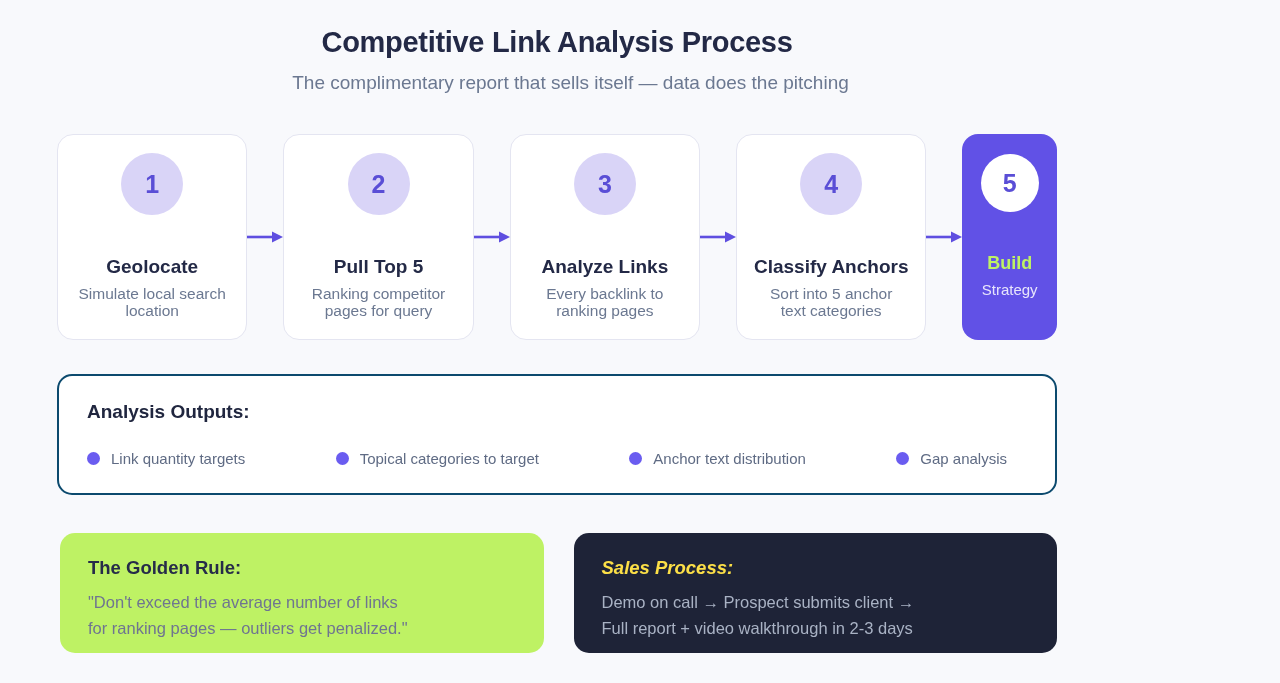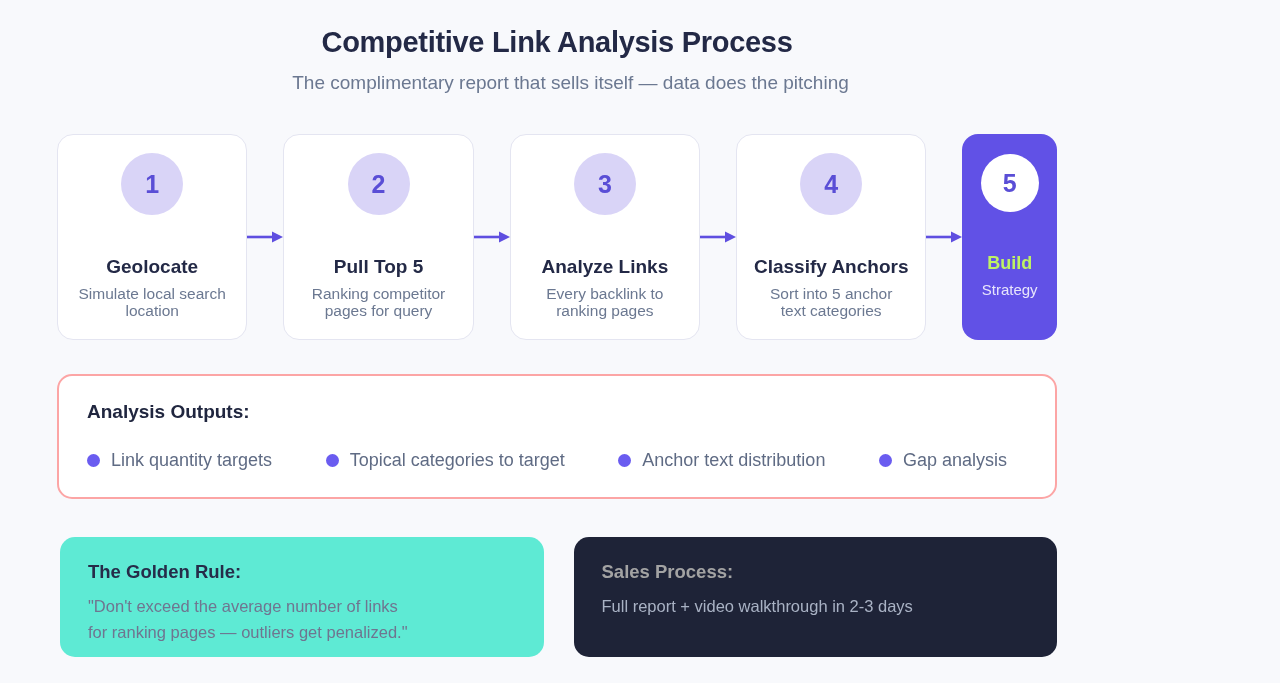--- a/index.html
+++ b/index.html
@@ -43,37 +43,37 @@
     width:113px; background:#6151e6; border:none;
   }
   .step-card.highlight .step-circle { background:#ffffff; color:#5a4ed6; width:58px; height:58px; margin-top:2px; }
   .step-card.highlight .step-title { color:#bef264; font-size:18px; }
   .step-card.highlight .step-desc { color:rgba(255,255,255,0.85); font-size:15px; }
   .arrow-icon { flex:0 0 auto; display:block; }
 
   
   .outputs-box {
     margin:34px 57px 0 57px; background:#ffffff;
-    border:2px solid #fca5a5; border-radius:15px;
+    border:2px solid #0c4a6e; border-radius:15px;
     padding:25px 28px 26px 28px;
   }
   .outputs-title { font-size:19px; font-weight:700; color:#20263f; }
   .outputs-items { display:flex; justify-content:space-between; margin-top:27px; padding-right:20px; }
   .output-item { display:flex; align-items:center; gap:11px; }
   .bullet-icon { width:13px; height:13px; border-radius:50%; background:#6a5cf0; flex:0 0 auto; }
-  .output-label { font-size:18px; color:#5f6b84; }
+  .output-label { font-size:15px; color:#5f6b84; }
 
   
   .bottom-row { display:flex; gap:30px; margin:38px 57px 0 60px; }
   .info-card { flex:1; border-radius:15px; padding:24px 28px; height:120px; }
-  .golden-card { background:#5eead4; }
+  .golden-card { background:#bef264; }
   .card-title { font-size:18.5px; font-weight:700; color:#262c49; }
   .card-body { margin-top:10px; font-size:16.5px; line-height:26px; color:#6f7590; }
   .sales-card { background:#1e2337; }
-  .sales-card .card-title { color:#a3a3a3; }
+  .sales-card .card-title { color:#fde047;font-style:italic; }
   .sales-card .card-body { color:#a9b2c4; }
 </style>
 </head>
 <body>
 
 <div class="page">
 
   <header class="header">
     <h1 class="page-title">Competitive Link Analysis Process</h1>
     <p class="page-subtitle">The complimentary report that sells itself — data does the pitching</p>
@@ -159,18 +159,19 @@
     <div class="info-card golden-card">
       <div class="card-title">The Golden Rule:</div>
       <div class="card-body">
         <div>"Don't exceed the average number of links</div>
         <div>for ranking pages — outliers get penalized."</div>
       </div>
     </div>
     <div class="info-card sales-card">
       <div class="card-title">Sales Process:</div>
       <div class="card-body">
+        <div>Demo on call → Prospect submits client →</div>
         <div>Full report + video walkthrough in 2-3 days</div>
       </div>
     </div>
   </div>
 
 </div>
 
 </body></html>

